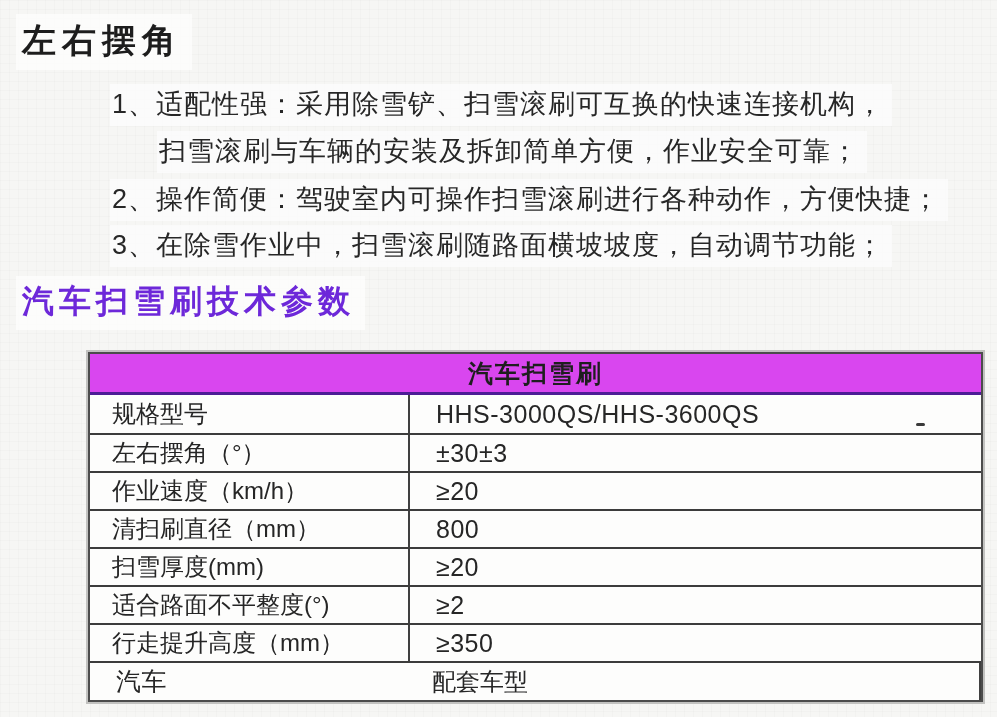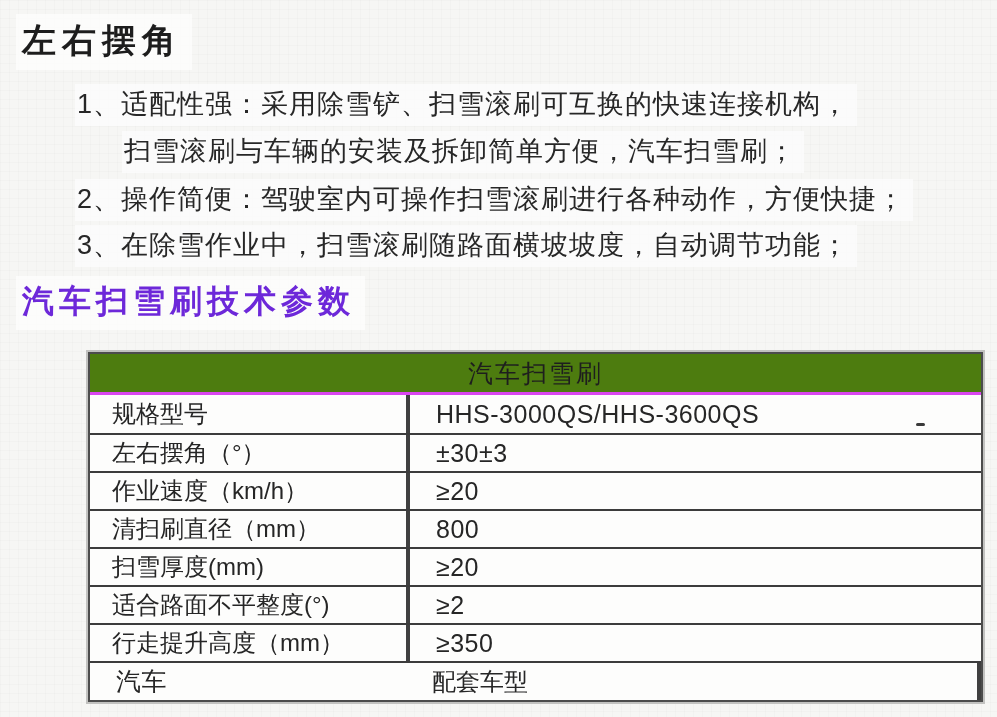--- a/index.html
+++ b/index.html
@@ -20,70 +20,70 @@
   .h1 {
     position: absolute; left: 16px; top: 14px;
     font-size: 34px; font-weight: bold; letter-spacing: 6px;
     color: #1d1d1d; background: rgba(253,253,252,0.85);
     padding: 4px 10px 6px 6px; white-space: nowrap;
   }
   .feature-line {
     position: absolute;
     font-size: 27px; letter-spacing: 1px; color: #272727;
     background: rgba(252,252,251,0.85);
-    padding: 2px 8px 4px 2px; white-space: nowrap;
+    padding: 2px 8px 4px 2px; white-space: nowrap; margin-left: 35px;
   }
   .fl-0 { left: 75px; top: 84px; }
   .fl-1 { left: 122px; top: 131px; }
   .fl-2 { left: 75px; top: 179px; }
   .fl-3 { left: 75px; top: 225px; }
 
   .h2 {
     position: absolute; left: 16px; top: 276px;
     font-size: 32px; font-weight: bold; letter-spacing: 5px;
     color: #6d28d9; background: rgba(253,253,252,0.85);
     padding: 4px 10px 6px 6px; white-space: nowrap;
   }
 
   .spec-table {
     position: absolute; left: 88px; top: 352px; width: 891px;
     border: 2px solid #4c4c4c;
     box-shadow: 0 0 0 2px #c2c2c0;
     background: #fdfdfc;
   }
   .thead {
-    height: 38px; background: #4d7c0f;
-    border-bottom: 3px solid #d946ef;
+    height: 38px; background: #d946ef;
+    border-bottom: 3px solid #4c1d95;
     display: flex; align-items: center; justify-content: center;
-    font-weight: normal; font-size: 25px; letter-spacing: 2px; color: #1e1e1e;
+    font-weight: bold; font-size: 25px; letter-spacing: 2px; color: #1e1e1e;
   }
   .trow {
     display: grid; grid-template-columns: 320px 1fr;
     height: 36px; border-bottom: 2px solid #3c3c3c;
   }
   .trow.first { height: 38px; }
   .trow:last-child { border-bottom: none; height: 37px; }
   .tcell { display: flex; align-items: center; overflow: hidden; white-space: nowrap; }
-  .tcell.label { padding-left: 22px; border-right: 4px solid #404040; font-size: 24px; }
+  .tcell.label { padding-left: 22px; border-right: 2px solid #404040; font-size: 24px; }
   .tcell.value { padding-left: 26px; font-size: 25px; letter-spacing: 0.5px; }
 
   .stray-mark {
     position: absolute; left: 916px; top: 423px;
     width: 9px; height: 3px; background: #3a3a3a; border-radius: 2px;
   }
 </style>
 </head>
 <body>
 
 <div class="page">
 
   <div class="h1">左右摆角</div>
 
   <div class="feature-line fl-0">1、适配性强：采用除雪铲、扫雪滚刷可互换的快速连接机构，</div>
-  <div class="feature-line fl-1">扫雪滚刷与车辆的安装及拆卸简单方便，汽车扫雪刷；</div>
+  <div class="feature-line fl-1">扫雪滚刷与车辆的安装及拆卸简单方便，作业安全可靠；</div>
   <div class="feature-line fl-2">2、操作简便：驾驶室内可操作扫雪滚刷进行各种动作，方便快捷；</div>
   <div class="feature-line fl-3">3、在除雪作业中，扫雪滚刷随路面横坡坡度，自动调节功能；</div>
 
   <div class="h2">汽车扫雪刷技术参数</div>
 
   <div class="spec-table">
     <div class="thead">汽车扫雪刷</div>
 
     <div class="trow first">
       <div class="tcell label">规格型号</div>

